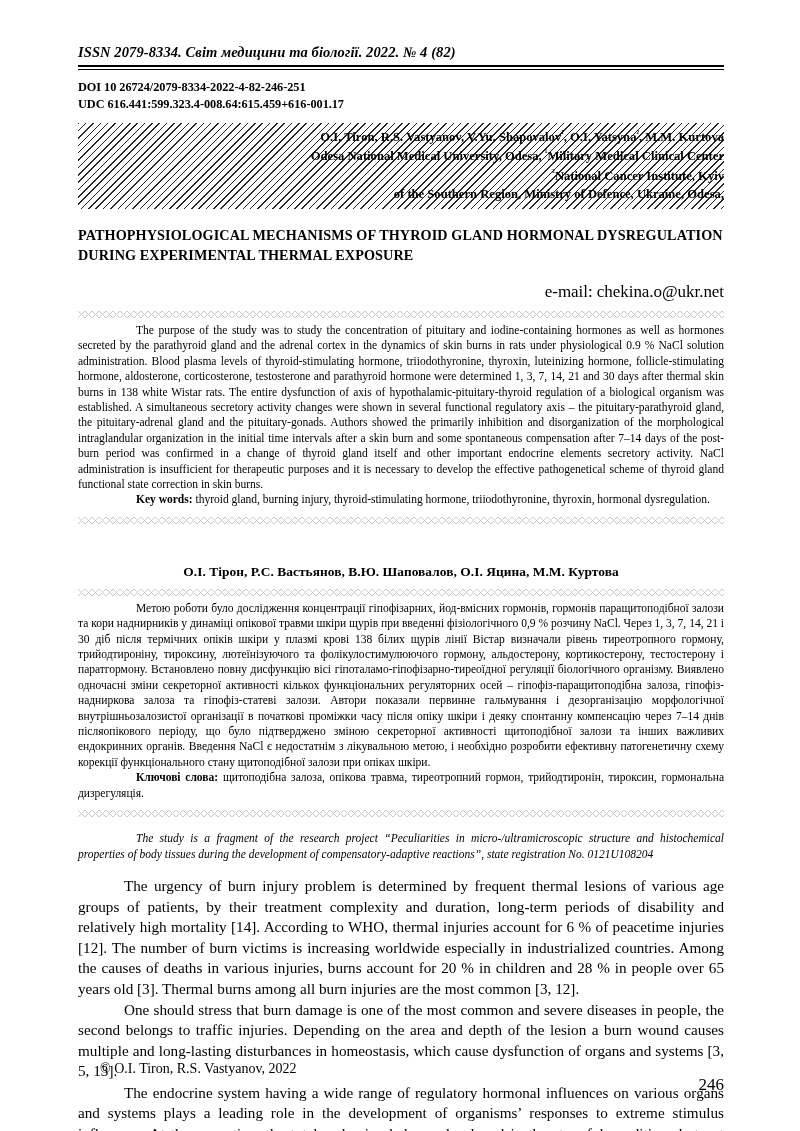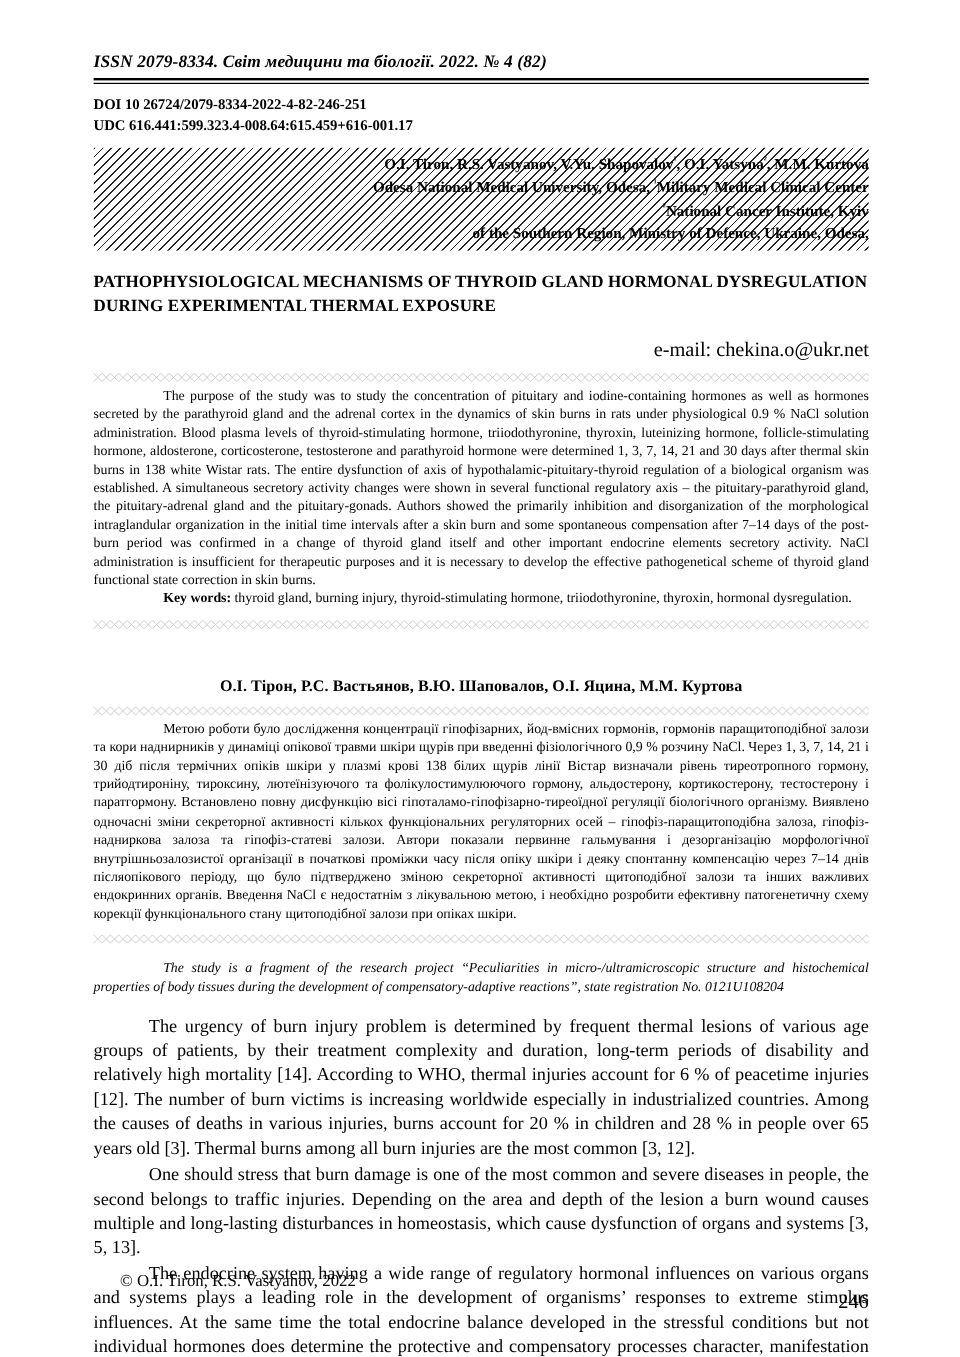--- a/index.html
+++ b/index.html
@@ -205,20 +205,21 @@
   </div>
 
   <div class="zigzag"></div>
 
   <div class="ua-authors">О.І. Тірон, Р.С. Вастьянов, В.Ю. Шаповалов, О.І. Яцина, М.М. Куртова</div>
 
   <div class="zigzag"></div>
 
   <div class="abstract">
     <p>Метою роботи було дослідження концентрації гіпофізарних, йод-вмісних гормонів, гормонів паращитоподібної залози та кори наднирників у динаміці опікової травми шкіри щурів при введенні фізіологічного 0,9 % розчину NaCl. Через 1, 3, 7, 14, 21 і 30 діб після термічних опіків шкіри у плазмі крові 138 білих щурів лінії Вістар визначали рівень тиреотропного гормону, трийодтироніну, тироксину, лютеїнізуючого та фолікулостимулюючого гормону, альдостерону, кортикостерону, тестостерону і паратгормону. Встановлено повну дисфункцію вісі гіпоталамо-гіпофізарно-тиреоїдної регуляції біологічного організму. Виявлено одночасні зміни секреторної активності кількох функціональних регуляторних осей – гіпофіз-паращитоподібна залоза, гіпофіз-надниркова залоза та гіпофіз-статеві залози. Автори показали первинне гальмування і дезорганізацію морфологічної внутрішньозалозистої організації в початкові проміжки часу після опіку шкіри і деяку спонтанну компенсацію через 7–14 днів післяопікового періоду, що було підтверджено зміною секреторної активності щитоподібної залози та інших важливих ендокринних органів. Введення NaCl є недостатнім з лікувальною метою, і необхідно розробити ефективну патогенетичну схему корекції функціонального стану щитоподібної залози при опіках шкіри.</p>
+    <p><span class="kw">Ключові слова:</span> <span>щитоподібна залоза, опікова травма, тиреотропний гормон, трийодтиронін, тироксин, гормональна дизрегуляція.</span></p>
   </div>
 
   <div class="zigzag"></div>
 
   <div class="projnote">
     <p>The study is a fragment of the research project “Peculiarities in micro-/ultramicroscopic structure and histochemical properties of body tissues during the development of compensatory-adaptive reactions”, state registration No. 0121U108204</p>
   </div>
 
   <div class="body">
     <p>The urgency of burn injury problem is determined by frequent thermal lesions of various age groups of patients, by their treatment complexity and duration, long-term periods of disability and relatively high mortality [14]. According to WHO, thermal injuries account for 6 % of peacetime injuries [12]. The number of burn victims is increasing worldwide especially in industrialized countries. Among the causes of deaths in various injuries, burns account for 20 % in children and 28 % in people over 65 years old [3]. Thermal burns among all burn injuries are the most common [3, 12].</p>

